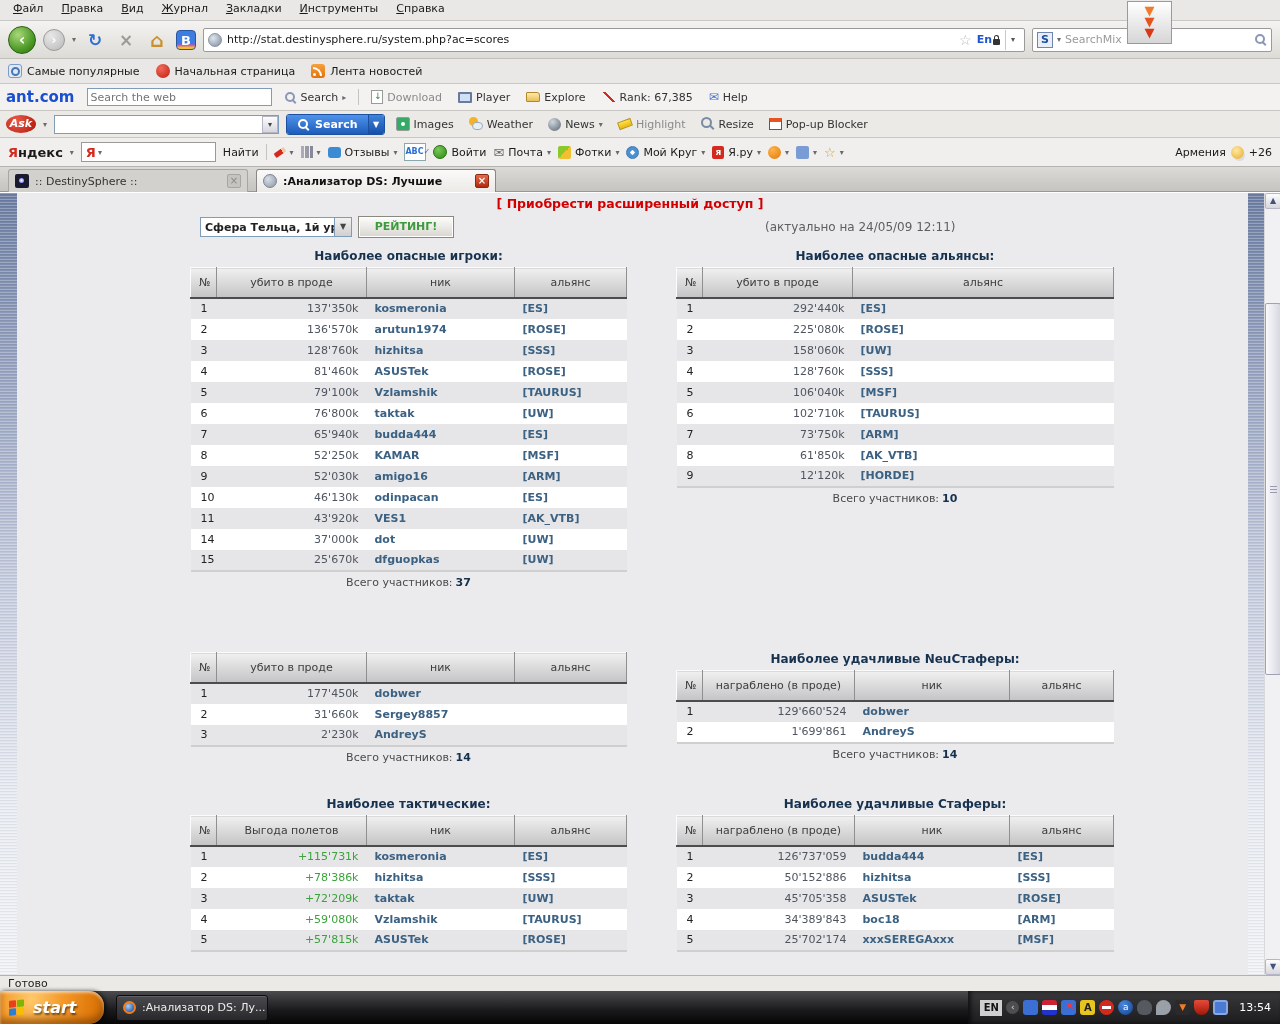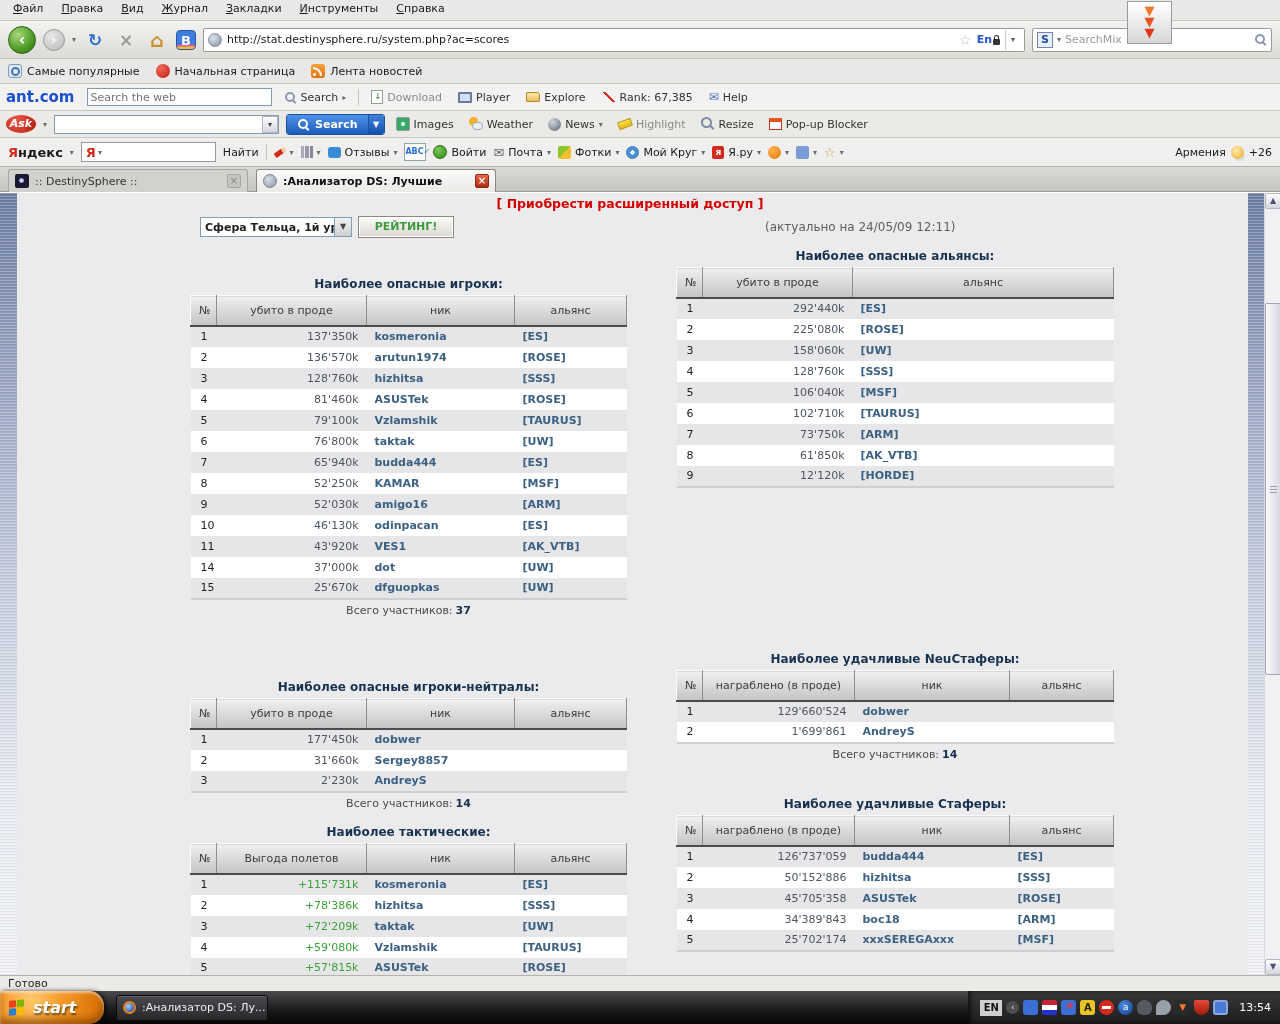--- a/index.html
+++ b/index.html
@@ -139,21 +139,21 @@
   .edge.right { right:16px; width:16px; }
   .buy-link { position:absolute; top:3px; left:185px; width:890px; text-align:center; color:#d40000; font-weight:bold; font-size:12.5px; }
   .xp-select { position:absolute; top:24px; left:200px; width:152px; height:20px; background:#fff; border:1px solid #7f9db9; display:flex; align-items:center; }
   .xp-select .val { flex:1; padding-left:4px; font-weight:bold; color:#222; white-space:nowrap; overflow:hidden; }
   .xp-select .arrow { width:17px; height:18px; background:linear-gradient(#f2f2f2,#cfcfcf); border-left:1px solid #7f9db9; color:#444; font-size:8px; text-align:center; line-height:17px; }
   .rating-btn { position:absolute; top:23px; left:358px; width:96px; height:22px; background:linear-gradient(#fdfdfc,#d9d6cf); border:1px solid #8a887f; box-shadow:inset 0 0 0 1px #fff; color:#3e9a3e; font-weight:bold; font-size:11px; text-align:center; line-height:20px; }
   .updated { position:absolute; top:27px; left:765px; color:#5e5e5e; font-size:12px; }
   .tgroup { position:absolute; left:0; width:100%; height:0; }
   .tg1 { top:56px; } .tg2 { top:459px; } .tg3 { top:604px; }
   .tcol { position:absolute; }
-  .tcol.l { left:190px; width:437px;margin-top:28px; } .tcol.r { left:676px; width:438px; }
+  .tcol.l { left:190px; width:437px; } .tcol.r { left:676px; width:438px; }
   .ttitle { text-align:center; font-weight:bold; font-size:12px; color:#16324f; height:18px; }
   .rank-table { border-collapse:collapse; width:100%; table-layout:fixed; border-bottom:2px solid #cfcfcf; }
   .rank-table th { height:30px; font-weight:normal; color:#3d3d3d; font-size:11px; padding:0 6px; background:linear-gradient(#f0f0f0,#c4c4c6); border:1px solid; border-color:#fbfbfb #8f8f8f #4c4c4c #fbfbfb; border-bottom-width:2px; }
   .rank-table th.h-num { text-align:left; padding-left:8px; }
   .rank-table td { height:21px; padding:0 8px; font-size:11px; }
   .rank-table tbody tr:nth-child(odd) { background:#e6e6e8; }
   .rank-table tbody tr:nth-child(even) { background:#ffffff; }
   td.num { color:#222; padding-left:10px; }
   td.val { text-align:right; color:#4e5560; }
   td.nick, td.ally { font-weight:bold; color:#3b6183; }
@@ -603,26 +603,26 @@
     <td class="ally">[AK_VTB]</td>
   </tr>
 
   <tr class="rank-row">
     <td class="num">9</td>
     <td class="val">12'120k</td>
     <td class="ally">[HORDE]</td>
   </tr>
 </tbody>
         </table>
+        <div class="total-line"><span>Всего участников:</span><b>10</b></div>
       </div>
     </div>
 
     <div class="tgroup tg2">
       <div class="tcol l">
-        <div class="ttitle">Наиболее опасные игроки-нейтралы:</div>
         <table class="rank-table">
           <colgroup>
               <col style="width:26px">
               <col style="width:150px">
               <col style="width:148px">
               <col>
             </colgroup>
           <thead>
               <tr>
             <th class="h-num">№</th>

